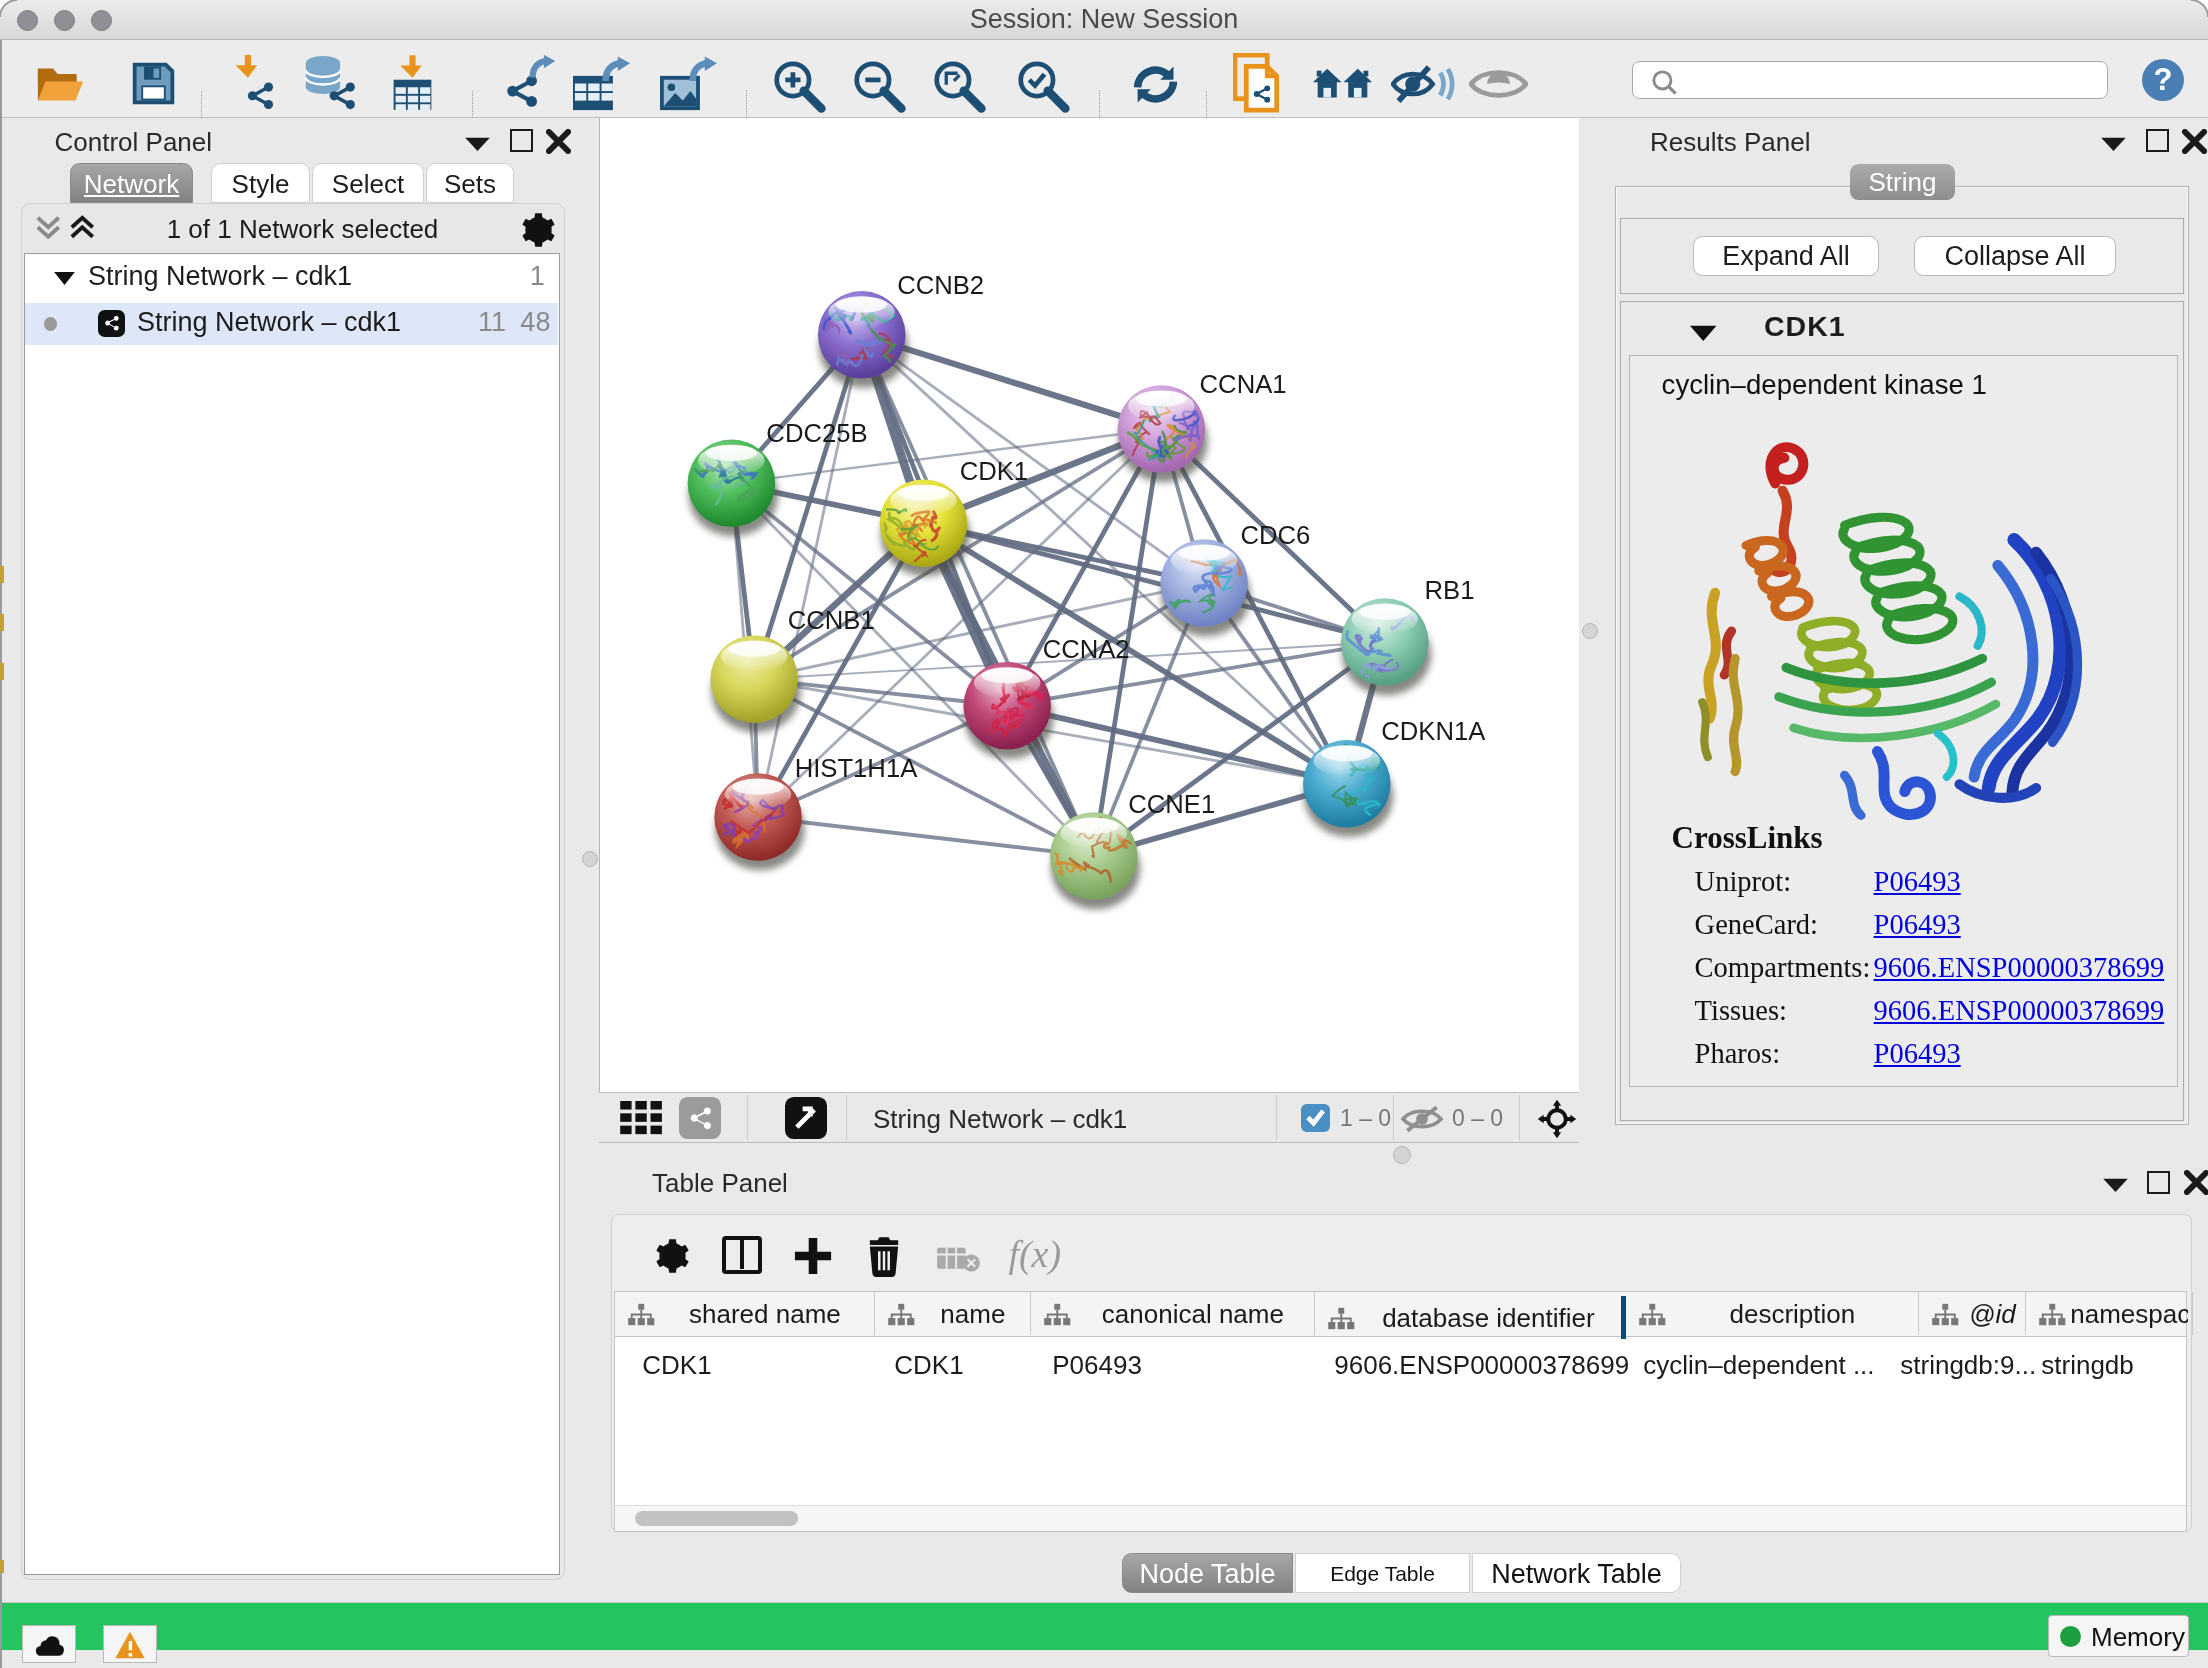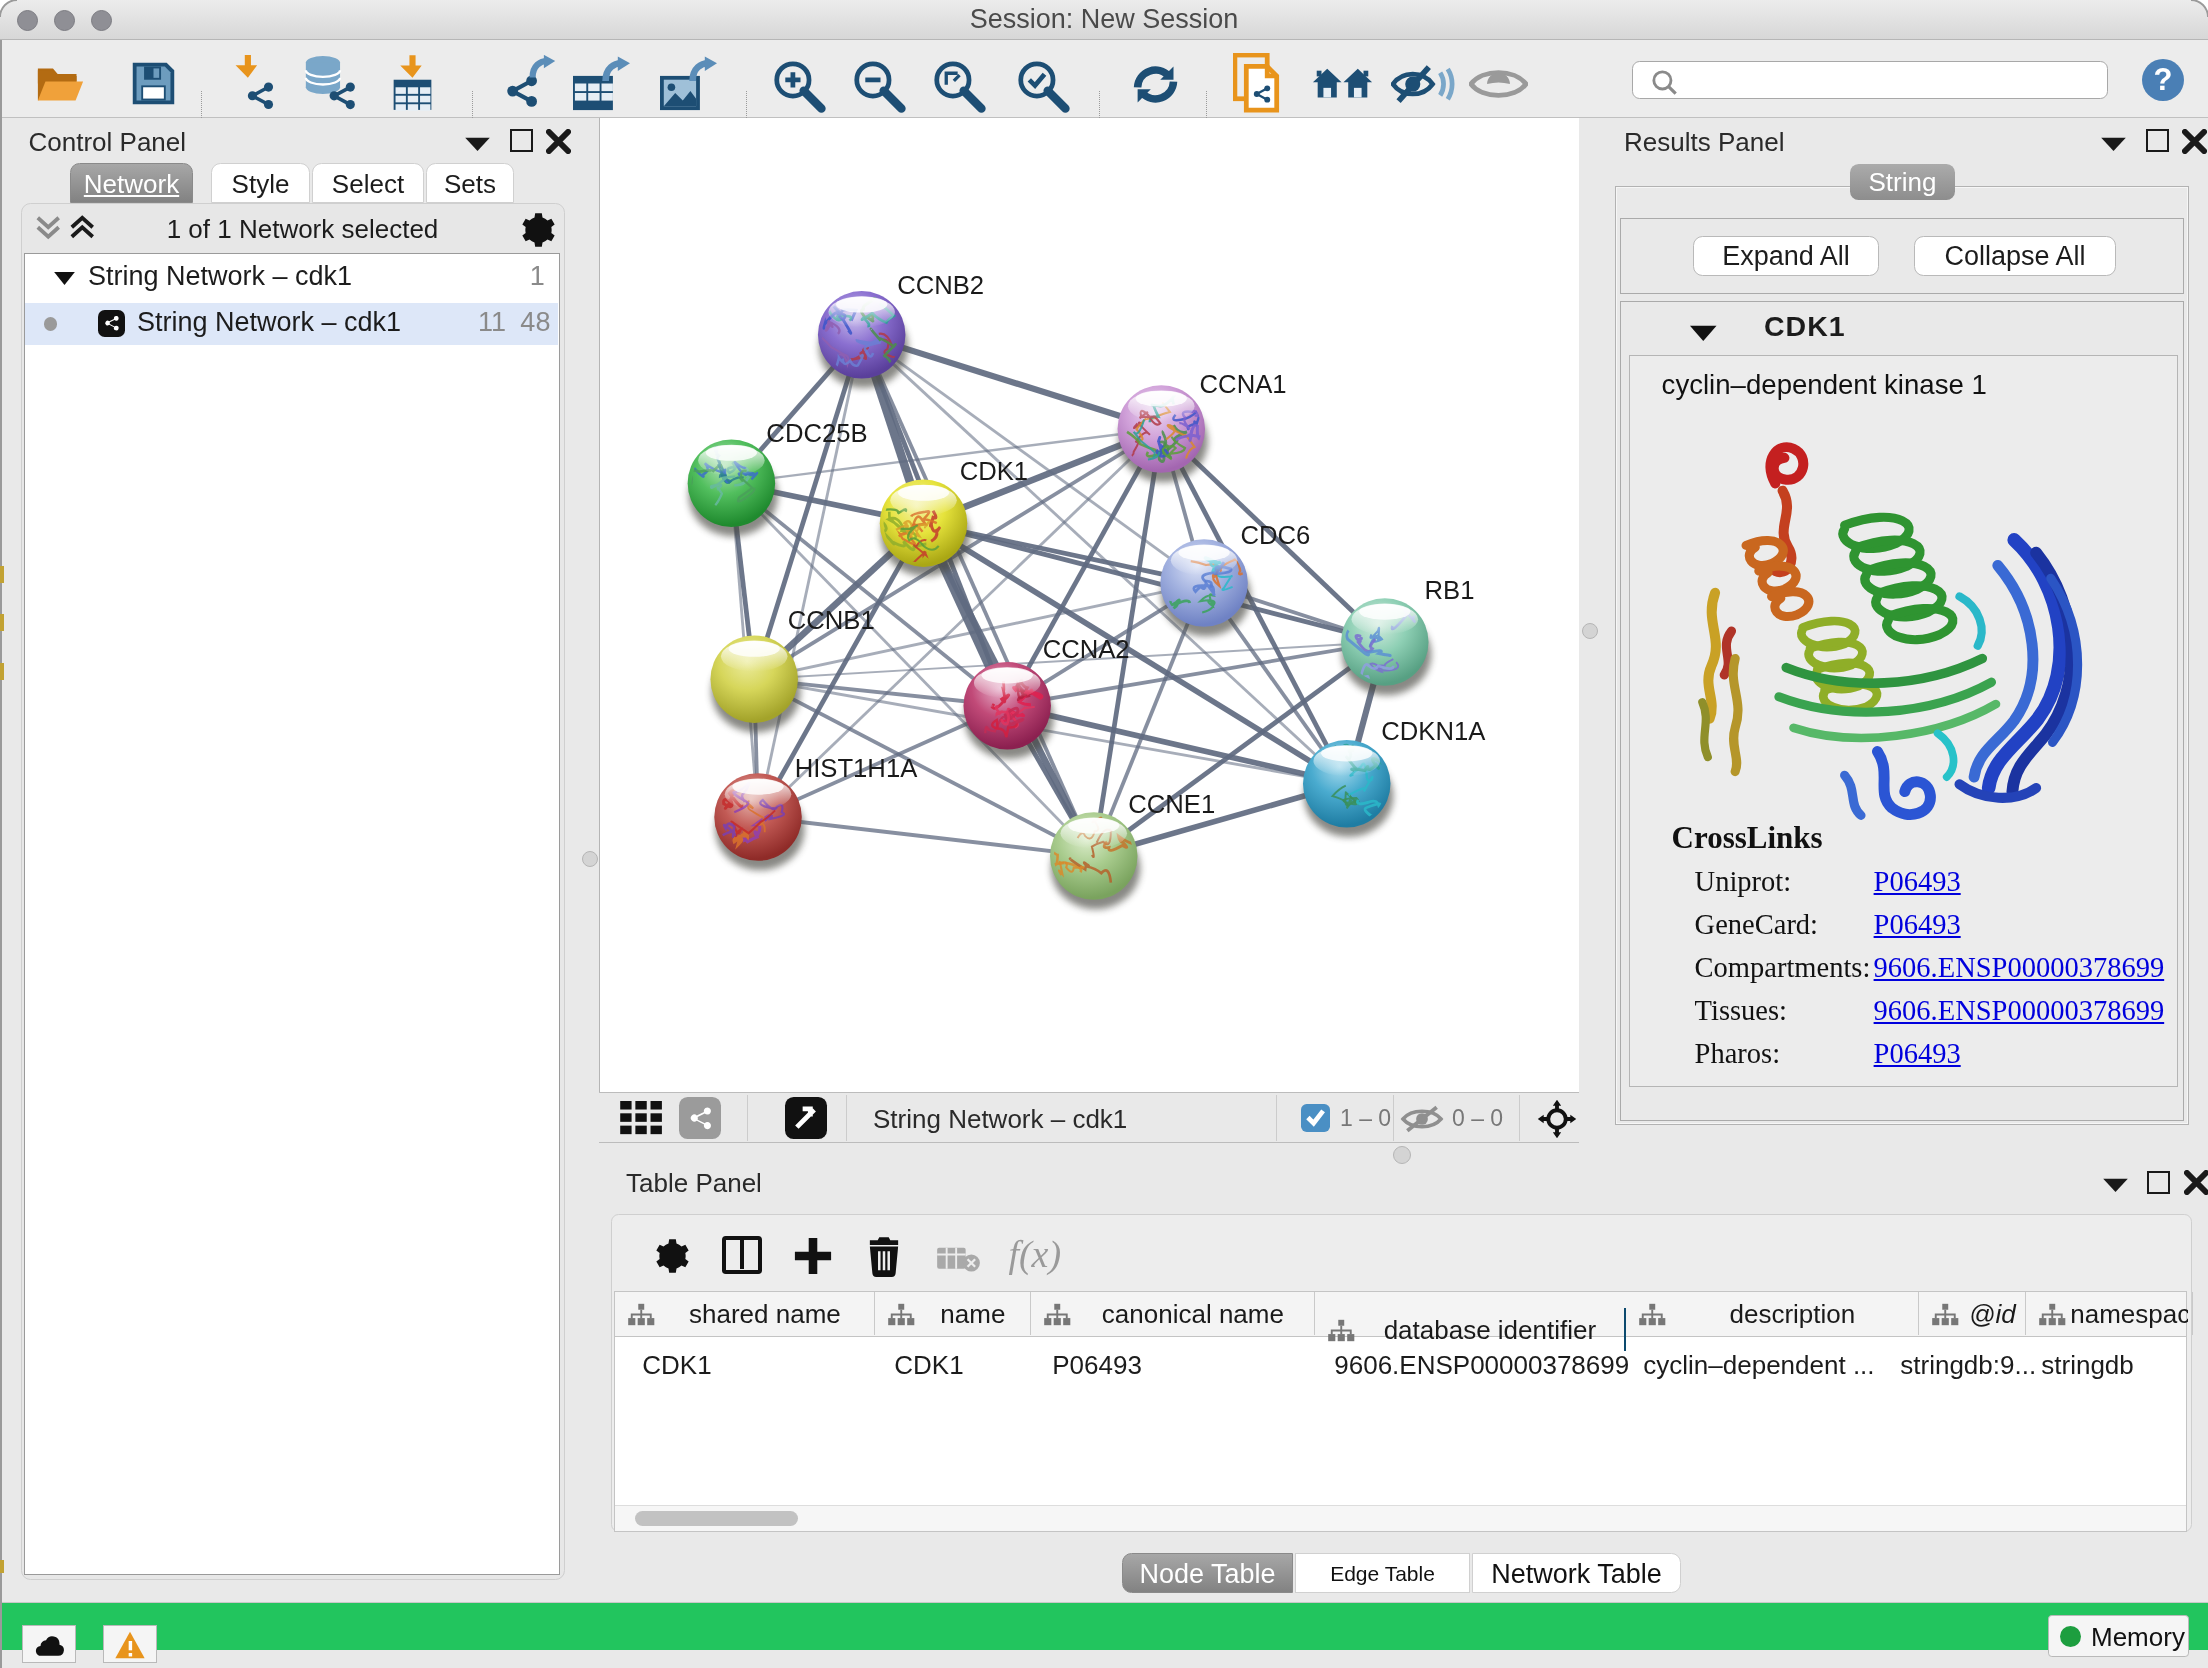--- a/index.html
+++ b/index.html
@@ -1,20 +1,20 @@
 <!DOCTYPE html>
 <html style="font-size:15px"><head>
 <meta charset="utf-8">
 <style>
 * { margin:0; padding:0; box-sizing:border-box; }
 html,body { width:2208px; height:1668px; overflow:hidden; }
 body { -webkit-font-smoothing:antialiased; font-family:"Liberation Sans", sans-serif; background:#e9e9e9; position:relative; color:#1c1c1c; }
 .abs { position:absolute; }
 .sep-v { position:absolute; width:0; border-left:1.9px dotted #9a9a9a; top:51px; height:53px; }
-.paneltitle { font-size:26px; color:#2a2a2a; }
+.paneltitle { font-size:26px; color:#2a2a2a;margin-left:26px; }
 .ptab { position:absolute; font-size:26px; text-align:center; }
 </style>
 </head>
 <body>
 
 <div class="abs" style="left:0;top:40px;width:1.9px;height:1628px;background:#9a9a9a;z-index:9;"></div>
 <div class="abs" style="left:0;top:566px;width:3.8px;height:17px;background:#c2a233;z-index:10;"></div>
 <div class="abs" style="left:0;top:614px;width:3.8px;height:17px;background:#c2a233;z-index:10;"></div>
 <div class="abs" style="left:0;top:663px;width:3.8px;height:17px;background:#c2a233;z-index:10;"></div>
 <div class="abs" style="left:0;top:1560px;width:3.8px;height:13.3px;background:#c2a233;z-index:10;"></div>
@@ -771,21 +771,21 @@
               <g fill="#777">
                 <rect x="9.5" y="1" width="5" height="5"></rect>
                 <rect x="1" y="13" width="6" height="6"></rect>
                 <rect x="9" y="13" width="6" height="6"></rect>
                 <rect x="17" y="13" width="6" height="6"></rect>
                 <path d="M12,6 v4 M4,13 v-3 h16 v3 M12,10 v3" stroke="#777" stroke-width="1.6" fill="none"></path>
               </g>
             </svg>
             <div style="position:absolute;left:44px;right:3.8px;top:6.7px;text-align:center;white-space:nowrap;overflow:hidden;">canonical name</div>
           </div>
-<div style="position:absolute;left:700px;top:16px;width:311px;height:43px;border-right:2px solid #0c4a6e;">
+<div style="position:absolute;left:700px;top:4px;width:311px;height:43px;border-right:5px solid #0c4a6e;">
             <svg style="position:absolute;left:11.4px;top:9.5px;" width="28.5" height="25" viewBox="0 0 24 20">
               <g fill="#777">
                 <rect x="9.5" y="1" width="5" height="5"></rect>
                 <rect x="1" y="13" width="6" height="6"></rect>
                 <rect x="9" y="13" width="6" height="6"></rect>
                 <rect x="17" y="13" width="6" height="6"></rect>
                 <path d="M12,6 v4 M4,13 v-3 h16 v3 M12,10 v3" stroke="#777" stroke-width="1.6" fill="none"></path>
               </g>
             </svg>
             <div style="position:absolute;left:44px;right:3.8px;top:6.7px;text-align:center;white-space:nowrap;overflow:hidden;">database identifier</div>

